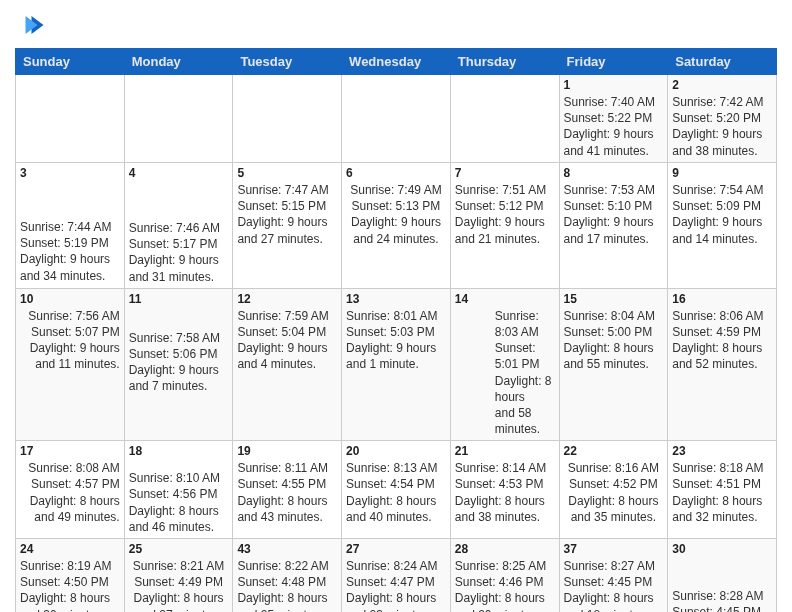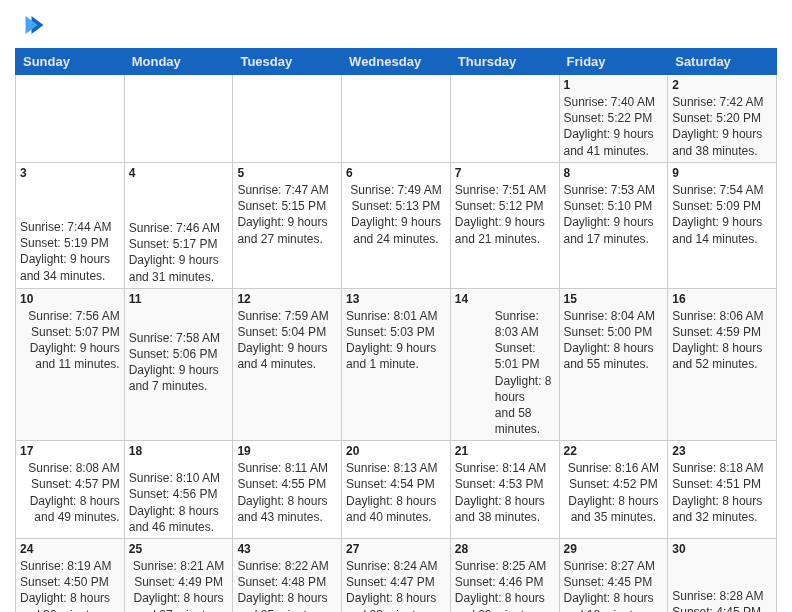--- a/index.html
+++ b/index.html
@@ -335,21 +335,21 @@
 and 23 minutes.</div>
           </td>
           <td>
             <div class="cell-day">28</div>
             <div class="cell-info" style="white-space: pre-line;">Sunrise: 8:25 AM
 Sunset: 4:46 PM
 Daylight: 8 hours
 and 20 minutes.</div>
           </td>
           <td>
-            <div class="cell-day">29</div>
+            <div class="cell-day">37</div>
             <div class="cell-info" style="white-space: pre-line;">Sunrise: 8:27 AM
 Sunset: 4:45 PM
 Daylight: 8 hours
 and 18 minutes.</div>
           </td>
           <td>
             <div class="cell-day">30</div>
             <div class="cell-info" style="white-space: pre-line; margin-top: 32px;">Sunrise: 8:28 AM
 Sunset: 4:45 PM
 Daylight: 8 hours

